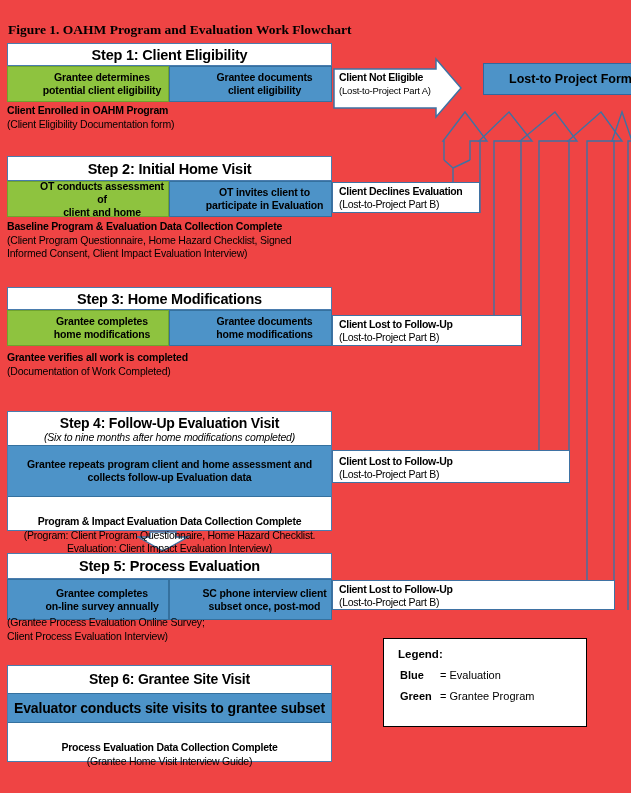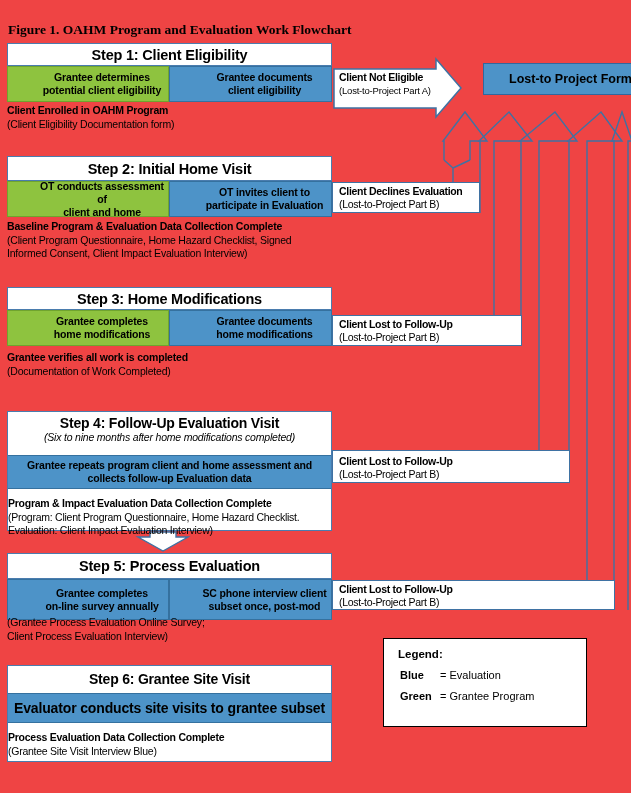--- a/index.html
+++ b/index.html
@@ -40,21 +40,21 @@
            align-items:center;justify-content:center;font-weight:bold;font-size:12.5px;padding-left:16px;}
 
   
   .bigbox{left:7px;width:325px;border:1.5px solid #4a7cae;background:#fff;box-sizing:border-box;}
   .bb-head{text-align:center;font-weight:bold;font-size:14px;letter-spacing:-0.2px;padding-top:3px;}
   .bb-sub{text-align:center;font-style:italic;font-size:10.5px;letter-spacing:-0.2px;}
   .bb-blue{background:#4d93c8;border-top:1.5px solid #35719f;border-bottom:1.5px solid #35719f;
            display:flex;align-items:center;justify-content:center;text-align:center;
            font-weight:bold;font-size:10.5px;line-height:13px;white-space:pre-line;
            box-sizing:border-box;letter-spacing:-0.15px;}
-  .bb-cap{text-align:left;font-size:10.5px;line-height:13.5px;letter-spacing:-0.25px;padding-top:8px;}
+  .bb-cap{text-align:center;font-size:10.5px;line-height:13.5px;letter-spacing:-0.25px;padding-top:18px;}
   .bb-cap .t{font-weight:bold;}
   .bb-cap .s{white-space:pre-line;}
 
   .legend{left:383px;top:638px;width:204px;height:89px;border:1.8px solid #000;
           background:#fff;box-sizing:border-box;}
   .legend .hd{font-weight:bold;font-size:11.5px;margin:9px 0 0 14px;}
   .legend .row{margin:9px 0 0 16px;font-size:11px;}
   .legend .term{display:inline-block;width:40px;font-weight:bold;}
 </style>
 </head>
@@ -119,21 +119,21 @@
     <div class="s">(Documentation of Work Completed)</div>
   </div>
   <div class="abs sidelbl" style="left:332px;top:315px;width:190px;height:31px;">
     <div class="t">Client Lost to Follow-Up</div>
     <div>(Lost-to-Project Part B)</div>
   </div>
 
   <div class="abs bigbox" style="top:411px;height:120px;">
     <div class="bb-head">Step 4: Follow-Up Evaluation Visit</div>
     <div class="bb-sub">(Six to nine months after home modifications completed)</div>
-    <div class="bb-blue" style="height:34px;margin-top:12px;">Grantee repeats program client and home assessment and
+    <div class="bb-blue" style="height:52px;margin-top:2px;">Grantee repeats program client and home assessment and
 collects follow-up Evaluation data</div>
     <div class="bb-cap">
       <div class="t">Program &amp; Impact Evaluation Data Collection Complete</div>
       <div class="s">(Program: Client Program Questionnaire, Home Hazard Checklist.
 Evaluation:  Client Impact Evaluation Interview)</div>
     </div>
   </div>
   <div class="abs sidelbl" style="left:332px;top:450px;width:238px;height:33px;padding-top:4px;">
     <div class="t">Client Lost to Follow-Up</div>
     <div>(Lost-to-Project Part B)</div>
@@ -151,21 +151,21 @@
   <div class="abs sidelbl" style="left:332px;top:580px;width:283px;height:30px;">
     <div class="t">Client Lost to Follow-Up</div>
     <div>(Lost-to-Project Part B)</div>
   </div>
 
   <div class="abs bigbox" style="top:665px;height:97px;">
     <div class="bb-head" style="padding-top:5px;height:22px;">Step 6: Grantee Site Visit</div>
     <div class="bb-blue" style="height:30px;font-size:14px;">Evaluator conducts site visits to grantee subset</div>
     <div class="bb-cap">
       <div class="t">Process Evaluation Data Collection Complete</div>
-      <div class="s">(Grantee Site Visit Interview Blue)</div>
+      <div class="s">(Grantee Home Visit Interview Guide)</div>
     </div>
   </div>
 
   <div class="abs legend">
     <div class="hd">Legend:</div>
     <div class="row">
       <span class="term">Blue</span><span>= Evaluation</span>
     </div>
     <div class="row">
       <span class="term">Green</span><span>= Grantee Program</span>

